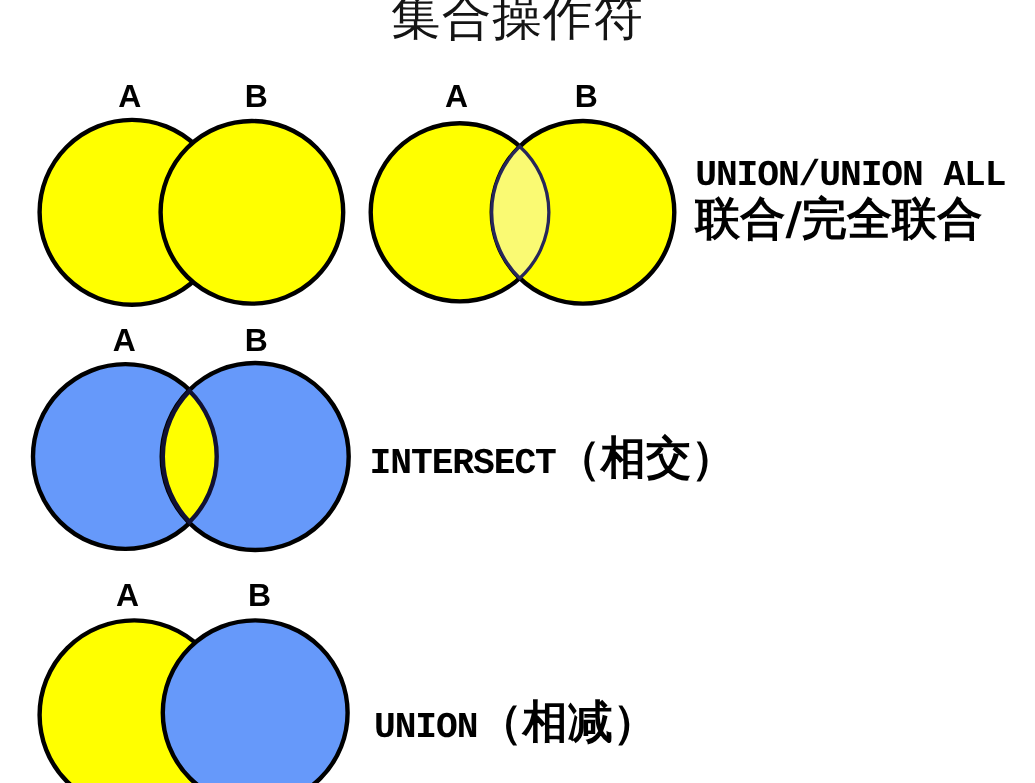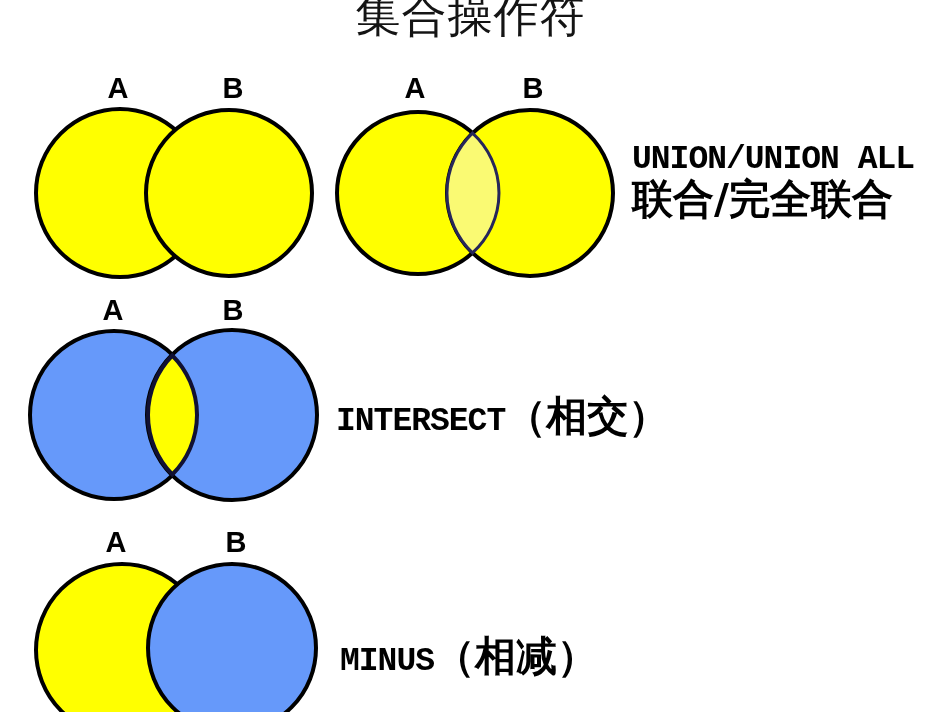--- a/index.html
+++ b/index.html
@@ -100,14 +100,14 @@
 <div class="abs caption" id="union-caption" style="left:632px; top:143px;">
   <span class="en">UNION/UNION ALL</span>
   <span class="zh">联合/完全联合</span>
 </div>
 
 <div class="abs caption" id="intersect-caption" style="left:336px; top:389px;">
   <span class="en">INTERSECT</span><span class="zh">（相交）</span>
 </div>
 
 <div class="abs caption" id="minus-caption" style="left:340px; top:629px;">
-  <span class="en">MINUS</span><span class="zh">（相减）</span>
+  <span class="en">UNION</span><span class="zh">（相减）</span>
 </div>
 
 </body></html>

